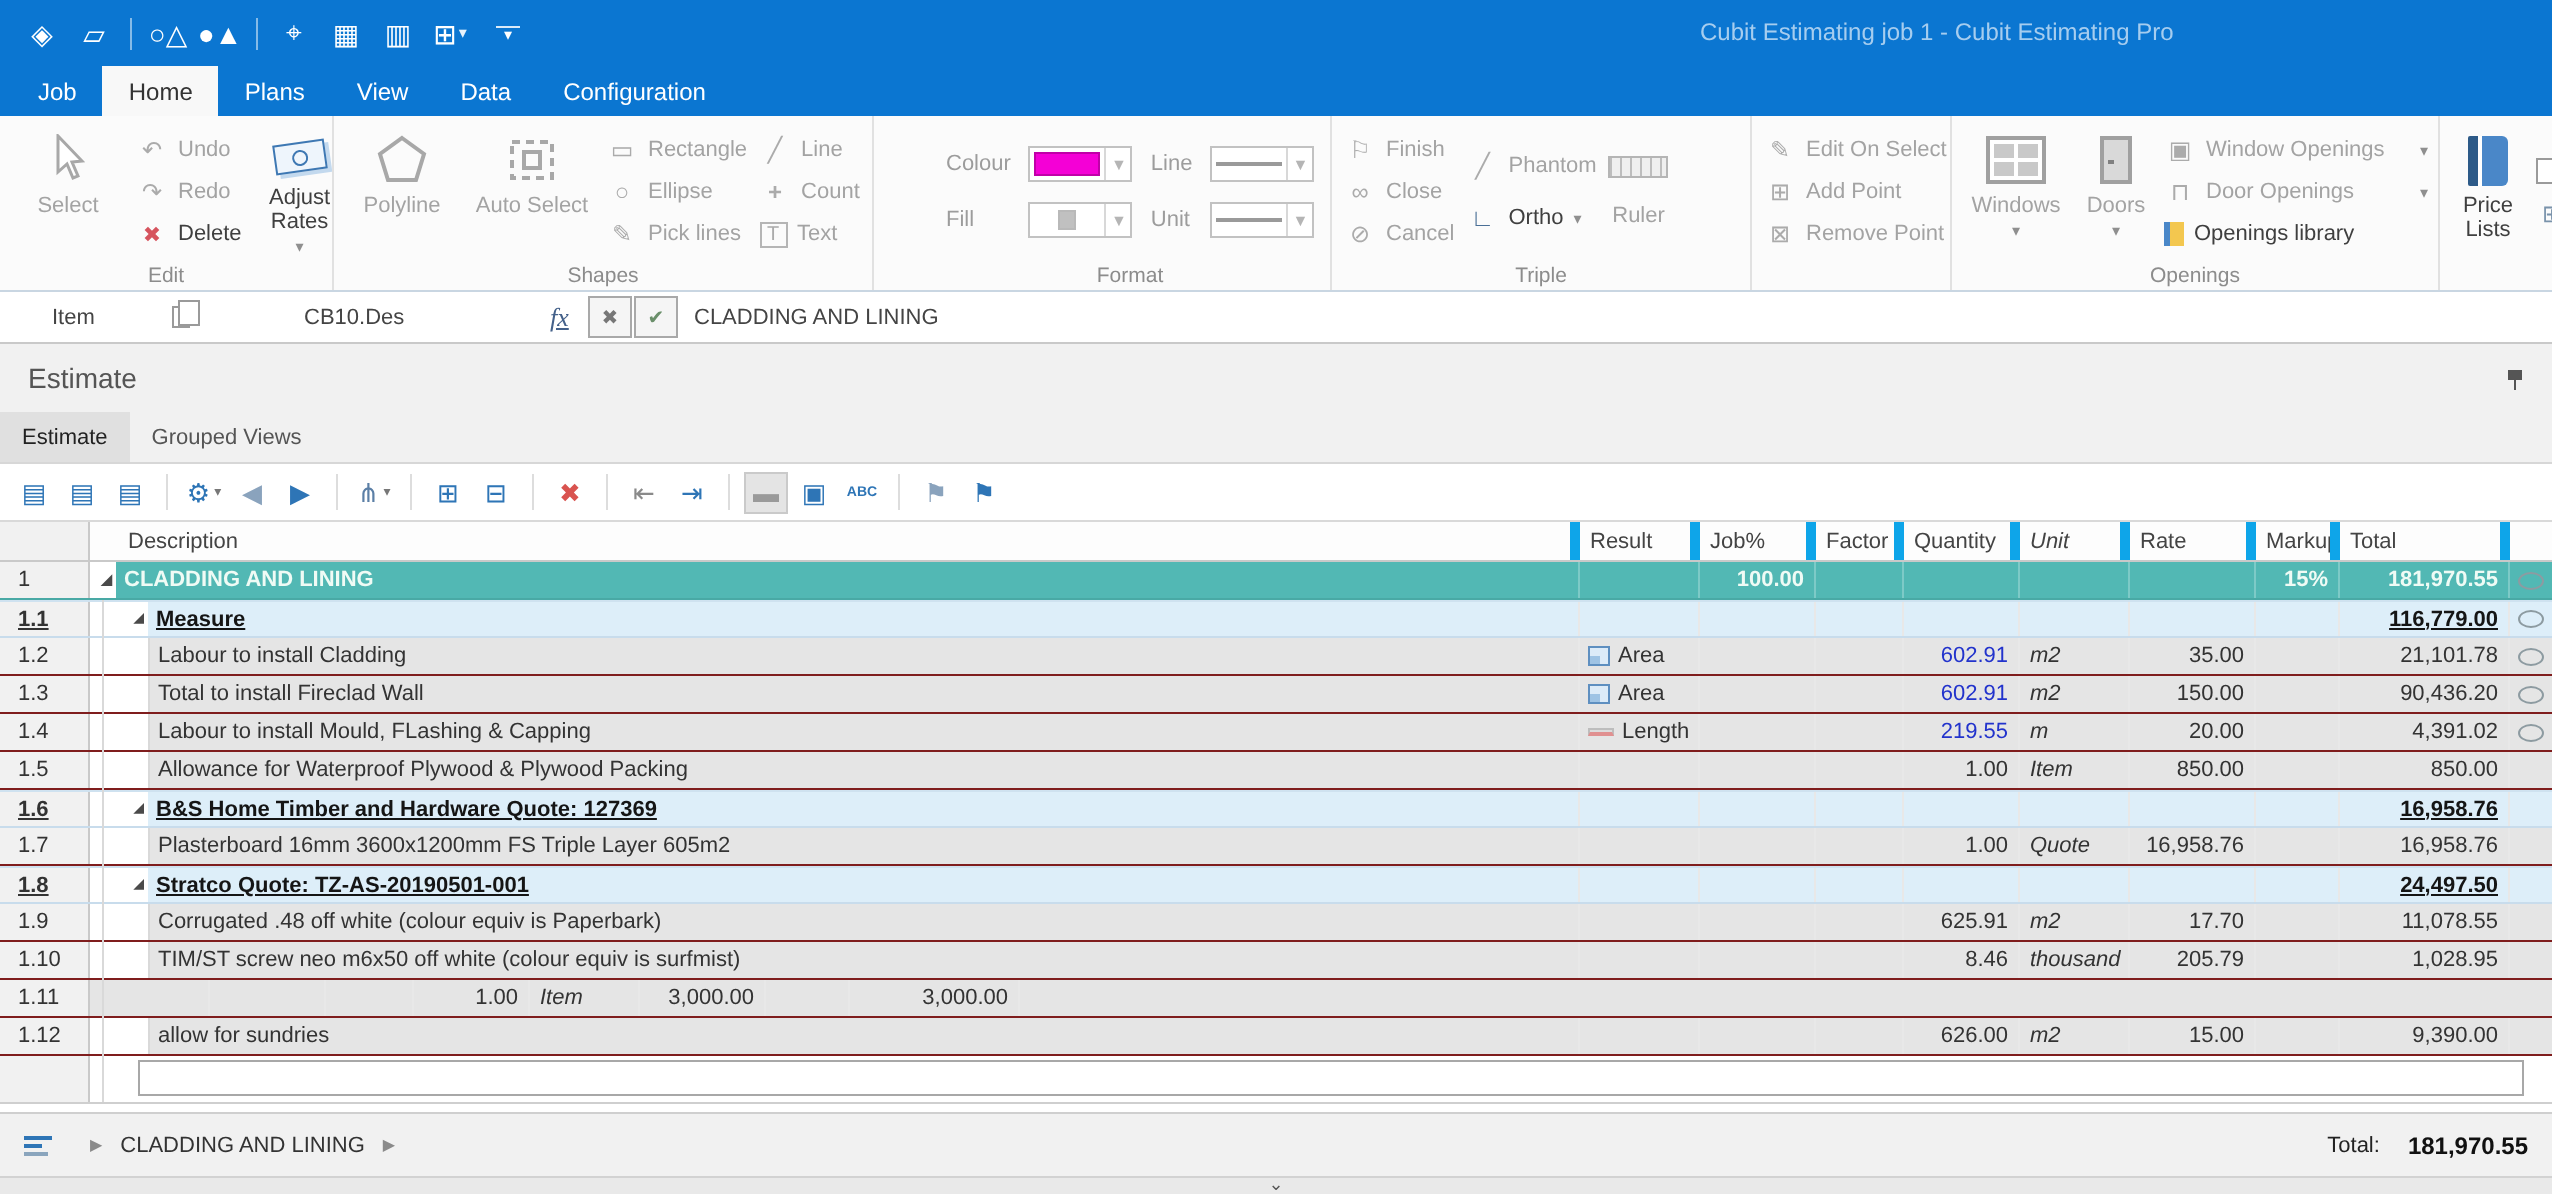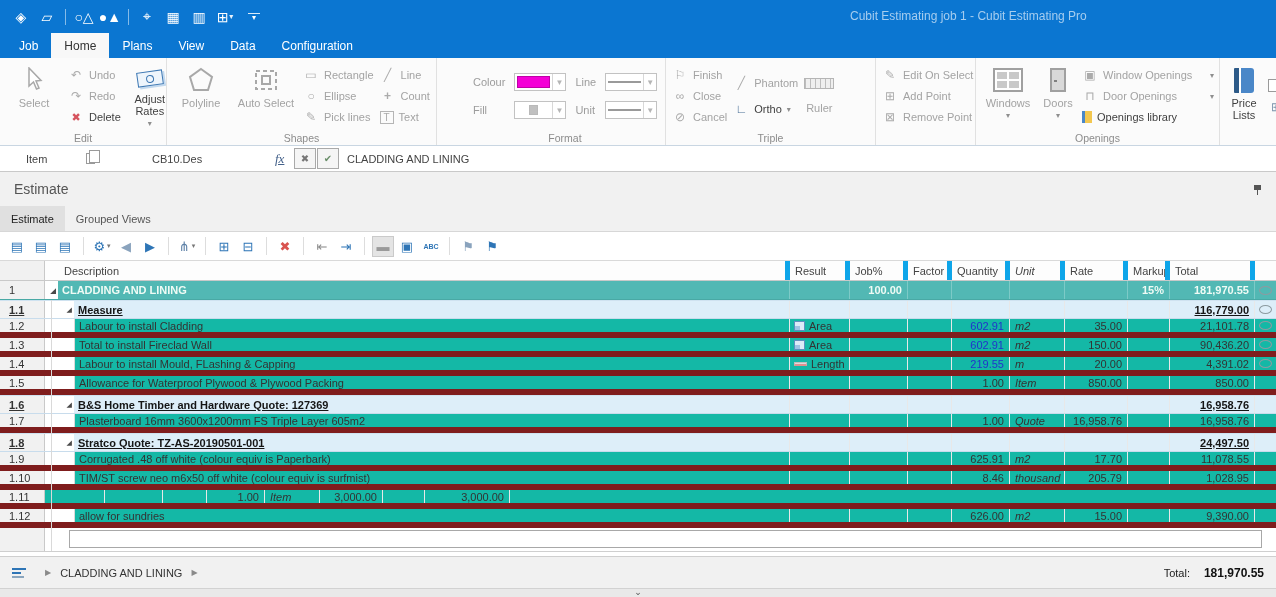--- a/index.html
+++ b/index.html
@@ -83,21 +83,21 @@
   .tbi{min-width:22px;height:21px;display:flex;align-items:center;justify-content:center;font-size:13px;border:1px solid transparent;}
   .tbi.pressed{background:#e4e4e4;border-color:#cacaca;}
   .tbi .dd{font-size:7px;color:#777;margin-left:2px;}
   .tbi.small{font-size:7px;font-weight:bold;letter-spacing:0;}
   .tsep{width:1px;height:18px;background:#ddd;margin:0 5px;}
 
   
   .gridwrap{position:relative;height:291px;border-bottom:1px solid #cfcfcf;background:#fff;overflow:hidden;}
   .ghead{display:flex;height:20px;background:#fdfdfd;border-bottom:1px solid #c9c9c9;color:#444;}
   .ghead .gc{border-right:5px solid #0ea5e9;display:flex;align-items:center;padding-left:5px;}
-  .grow{display:flex;height:19px;border-bottom:6px solid #7f1d1d;background:#14b8a6;}
+  .grow{display:flex;height:19px;border-bottom:1px solid #7f1d1d;background:#e5e5e5;}
   .grow.heading{background:#ddeef9;border-top:1px solid #cfe2f0;border-bottom:1px solid #c8dcec;}
   .grow.root{background:#52b8b4;color:#effbf5;font-weight:bold;border-bottom:1px solid #49a9a5;}
   .gc{display:flex;align-items:center;border-right:1px solid #e8e8e8;overflow:hidden;white-space:nowrap;height:100%;}
   .grow.root .gc{border-right-color:rgba(255,255,255,.25);}
   .c-num{width:45px;flex:none;background:#f1f1f1;border-right:1px solid #c9c9c9 !important;
          color:#333;font-weight:normal;padding-left:9px;}
   .c-desc{width:745px;flex:none;padding:0;}
   .c-res{width:60px;flex:none;padding-left:4px;gap:4px;}
   .c-job{width:58px;flex:none;}
   .c-fac{width:44px;flex:none;}

